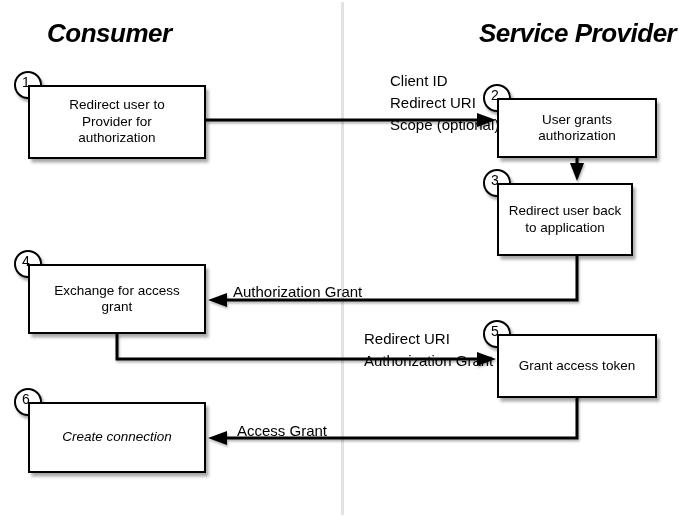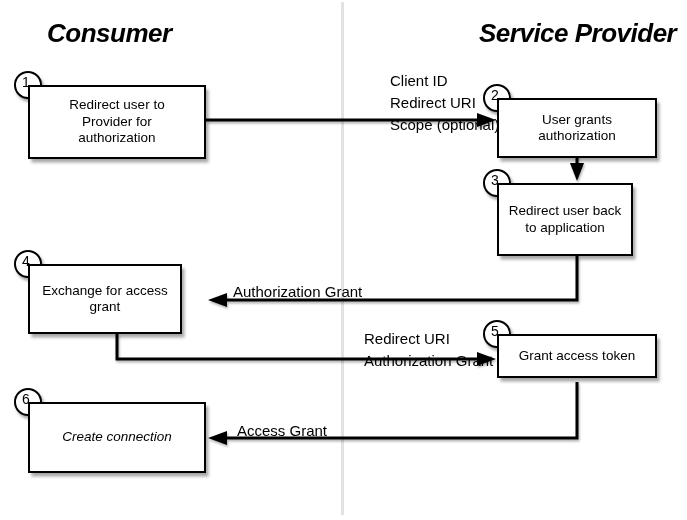--- a/index.html
+++ b/index.html
@@ -80,26 +80,26 @@
   <div class="step-box" style="left:497px;top:98px;width:160px;height:60px;">User grants
 authorization</div>
   <div class="badge-number" style="left:481px;top:81px;">2</div>
 
   <div class="badge-circle" style="left:483px;top:169px;"></div>
   <div class="step-box" style="left:497px;top:183px;width:136px;height:73px;">Redirect user back
 to application</div>
   <div class="badge-number" style="left:481px;top:166px;">3</div>
 
   <div class="badge-circle" style="left:14px;top:250px;"></div>
-  <div class="step-box" style="left:28px;top:264px;width:154px;height:70px;text-align:center;">Exchange for access
+  <div class="step-box" style="left:28px;top:264px;width:178px;height:70px;text-align:center;">Exchange for access
 grant</div>
   <div class="badge-number" style="left:12px;top:247px;">4</div>
 
   <div class="badge-circle" style="left:483px;top:320px;"></div>
-  <div class="step-box" style="left:497px;top:334px;width:160px;height:44px;">Grant access token</div>
+  <div class="step-box" style="left:497px;top:334px;width:160px;height:64px;">Grant access token</div>
   <div class="badge-number" style="left:481px;top:317px;">5</div>
 
   <div class="badge-circle" style="left:14px;top:388px;"></div>
   <div class="step-box" style="left:28px;top:402px;width:178px;height:71px;font-style:italic;">Create connection</div>
   <div class="badge-number" style="left:12px;top:385px;">6</div>
 
   <div class="arrow-label" style="left:390px;top:70px;">Client ID
 Redirect URI
 Scope (optional)</div>
   <div class="arrow-label" style="left:233px;top:281px;">Authorization Grant</div>

